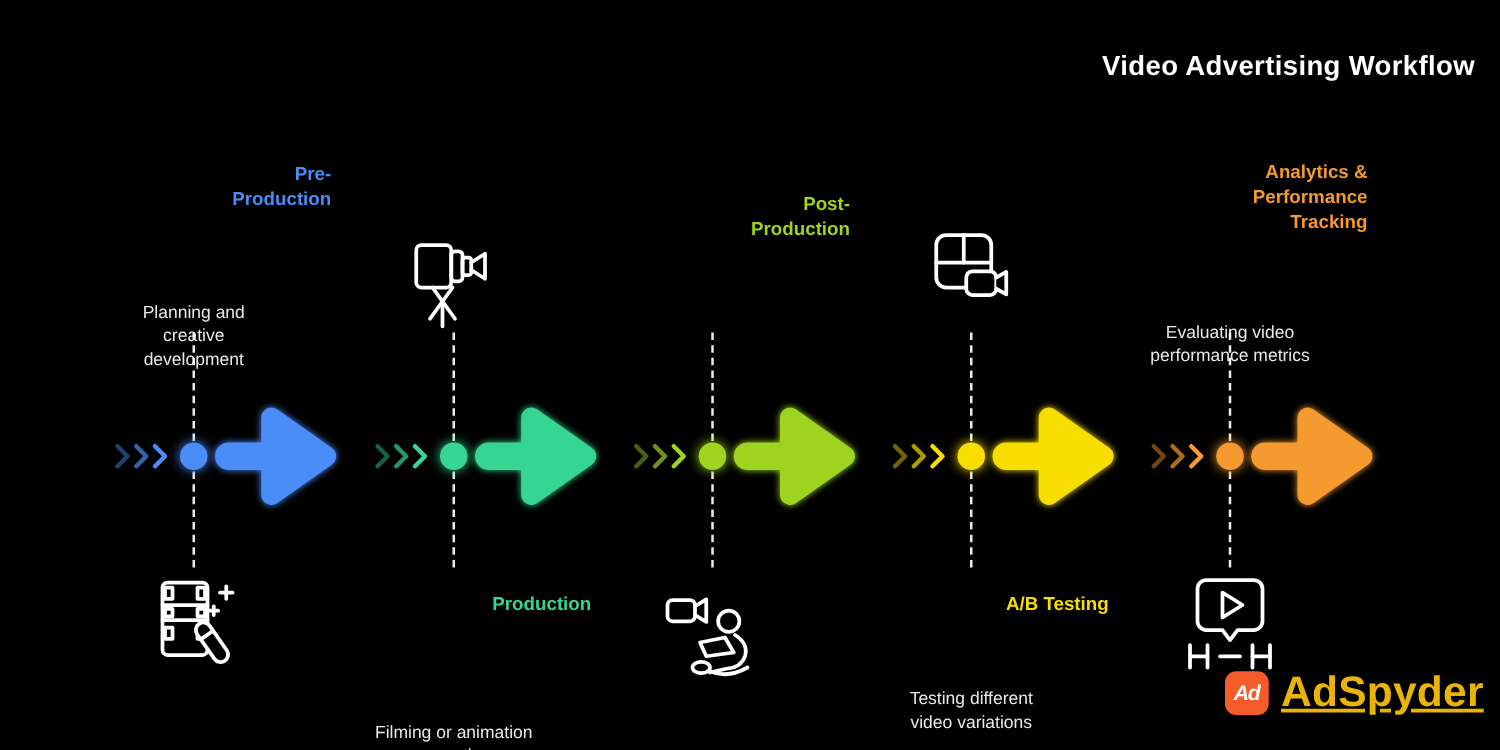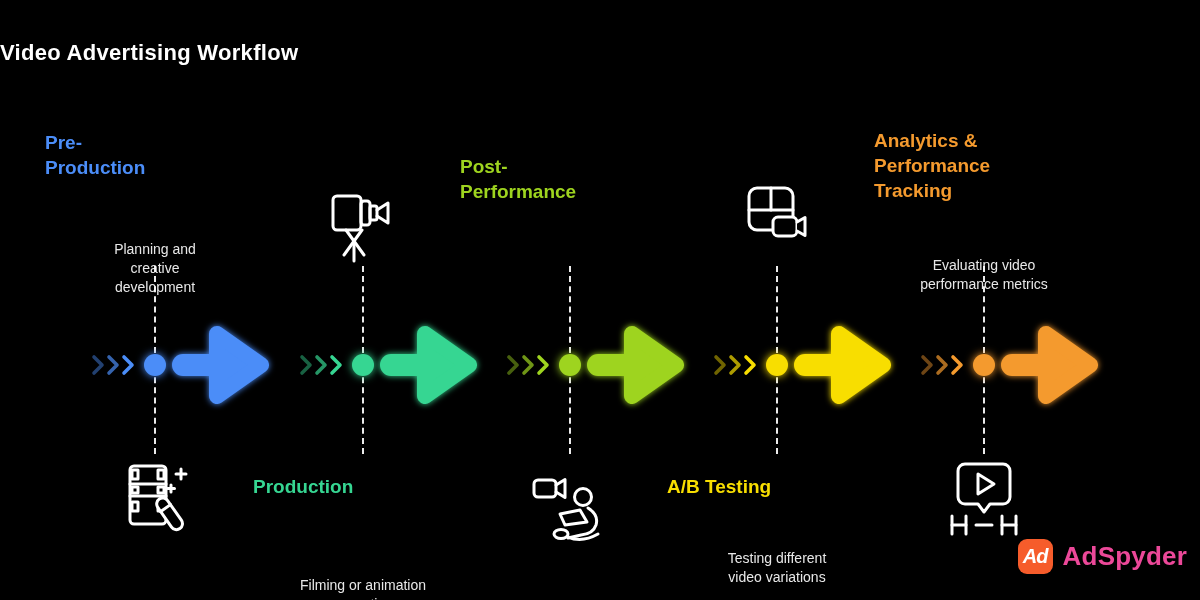--- a/index.html
+++ b/index.html
@@ -2,30 +2,30 @@
 <html><head>
 <meta charset="utf-8">
 <style>
   html,body{margin:0;padding:0;background:#000;}
   .canvas{
     position:relative;width:1200px;height:600px;background:#000;
     overflow:hidden;font-family:"Liberation Sans",sans-serif;
     -webkit-font-smoothing:antialiased;
   }
   .main-title{
-    position:absolute;top:40px;left:0;width:1180px;text-align:left;
+    position:absolute;top:40px;left:0;width:1180px;text-align:right;
     color:#fff;font-size:22px;font-weight:bold;letter-spacing:.3px;
   }
   
   .stage{position:absolute;top:0;width:220px;height:600px;}
   .s0{left:45px}.s1{left:253px}.s2{left:460px}.s3{left:667px}.s4{left:874px}
 
   .stage-title{
-    position:absolute;width:100%;text-align:left;font-weight:bold;
-    font-size:19px;line-height:1.32;white-space:pre-line;color:inherit;
+    position:absolute;width:100%;text-align:right;font-weight:bold;
+    font-size:15px;line-height:1.32;white-space:pre-line;color:inherit;
   }
   .s0 .stage-title{top:130px}
   .s2 .stage-title{top:154px}
   .s4 .stage-title{top:128px}
   .s1 .stage-title{top:474px}
   .s3 .stage-title{top:474px}
 
   .stage-desc{
     position:absolute;width:100%;text-align:center;font-size:14px;
     line-height:1.34;color:#e8e8e8;white-space:pre-line;margin-top:43px;
@@ -69,23 +69,23 @@
   .s1 .stage-icon{top:184px}
   .s2 .stage-icon{top:464px}
   .s3 .stage-icon{top:182px}
   .s4 .stage-icon{top:456px}
 
   
   .brand{position:absolute;right:13px;bottom:26px;display:flex;align-items:center;gap:10px;}
   .brand-mark{
     width:35px;height:35px;border-radius:9px;display:flex;align-items:center;
     justify-content:center;color:#fff;font-weight:bold;font-style:italic;
-    font-size:20px;letter-spacing:-1px;
-  }
-  .brand-name{color:#ec4899;font-size:26px;font-weight:bold;letter-spacing:.2px;}
+    font-size:17px;letter-spacing:-1px;
+  }
+  .brand-name{color:#eab308;font-size:34px;font-weight:bold;letter-spacing:.2px;text-decoration:underline;}
 </style>
 </head>
 <body>
 
 <div class="canvas">
 
   <div class="main-title">Video Advertising Workflow</div>
 
   <div class="stage s0" style="color: rgb(75, 141, 248);">
     <div class="stage-title">Pre-
@@ -146,21 +146,21 @@
       <line x1="10" y1="45" x2="42" y2="45"></line>
       <path d="M44 14 L88 45 L44 76 Z"></path>
     </svg>
     <div class="stage-title">Production</div>
     <div class="stage-desc">Filming or animation
 execution</div>
   </div>
 
   <div class="stage s2" style="color: rgb(158, 212, 31);">
     <div class="stage-title">Post-
-Performance</div>
+Production</div>
     <div class="dash"></div>
     <svg class="chevrons" width="46" height="22" viewBox="0 0 46 22">
       <polyline points="3,3 11,11 3,19" opacity="0.45"></polyline>
       <polyline points="18,3 26,11 18,19" opacity="0.7"></polyline>
       <polyline points="33,3 41,11 33,19"></polyline>
     </svg>
     <div class="dot"></div>
     <svg class="big-arrow" width="100" height="90" viewBox="0 0 100 90">
       <line x1="10" y1="45" x2="42" y2="45"></line>
       <path d="M44 14 L88 45 L44 76 Z"></path>

